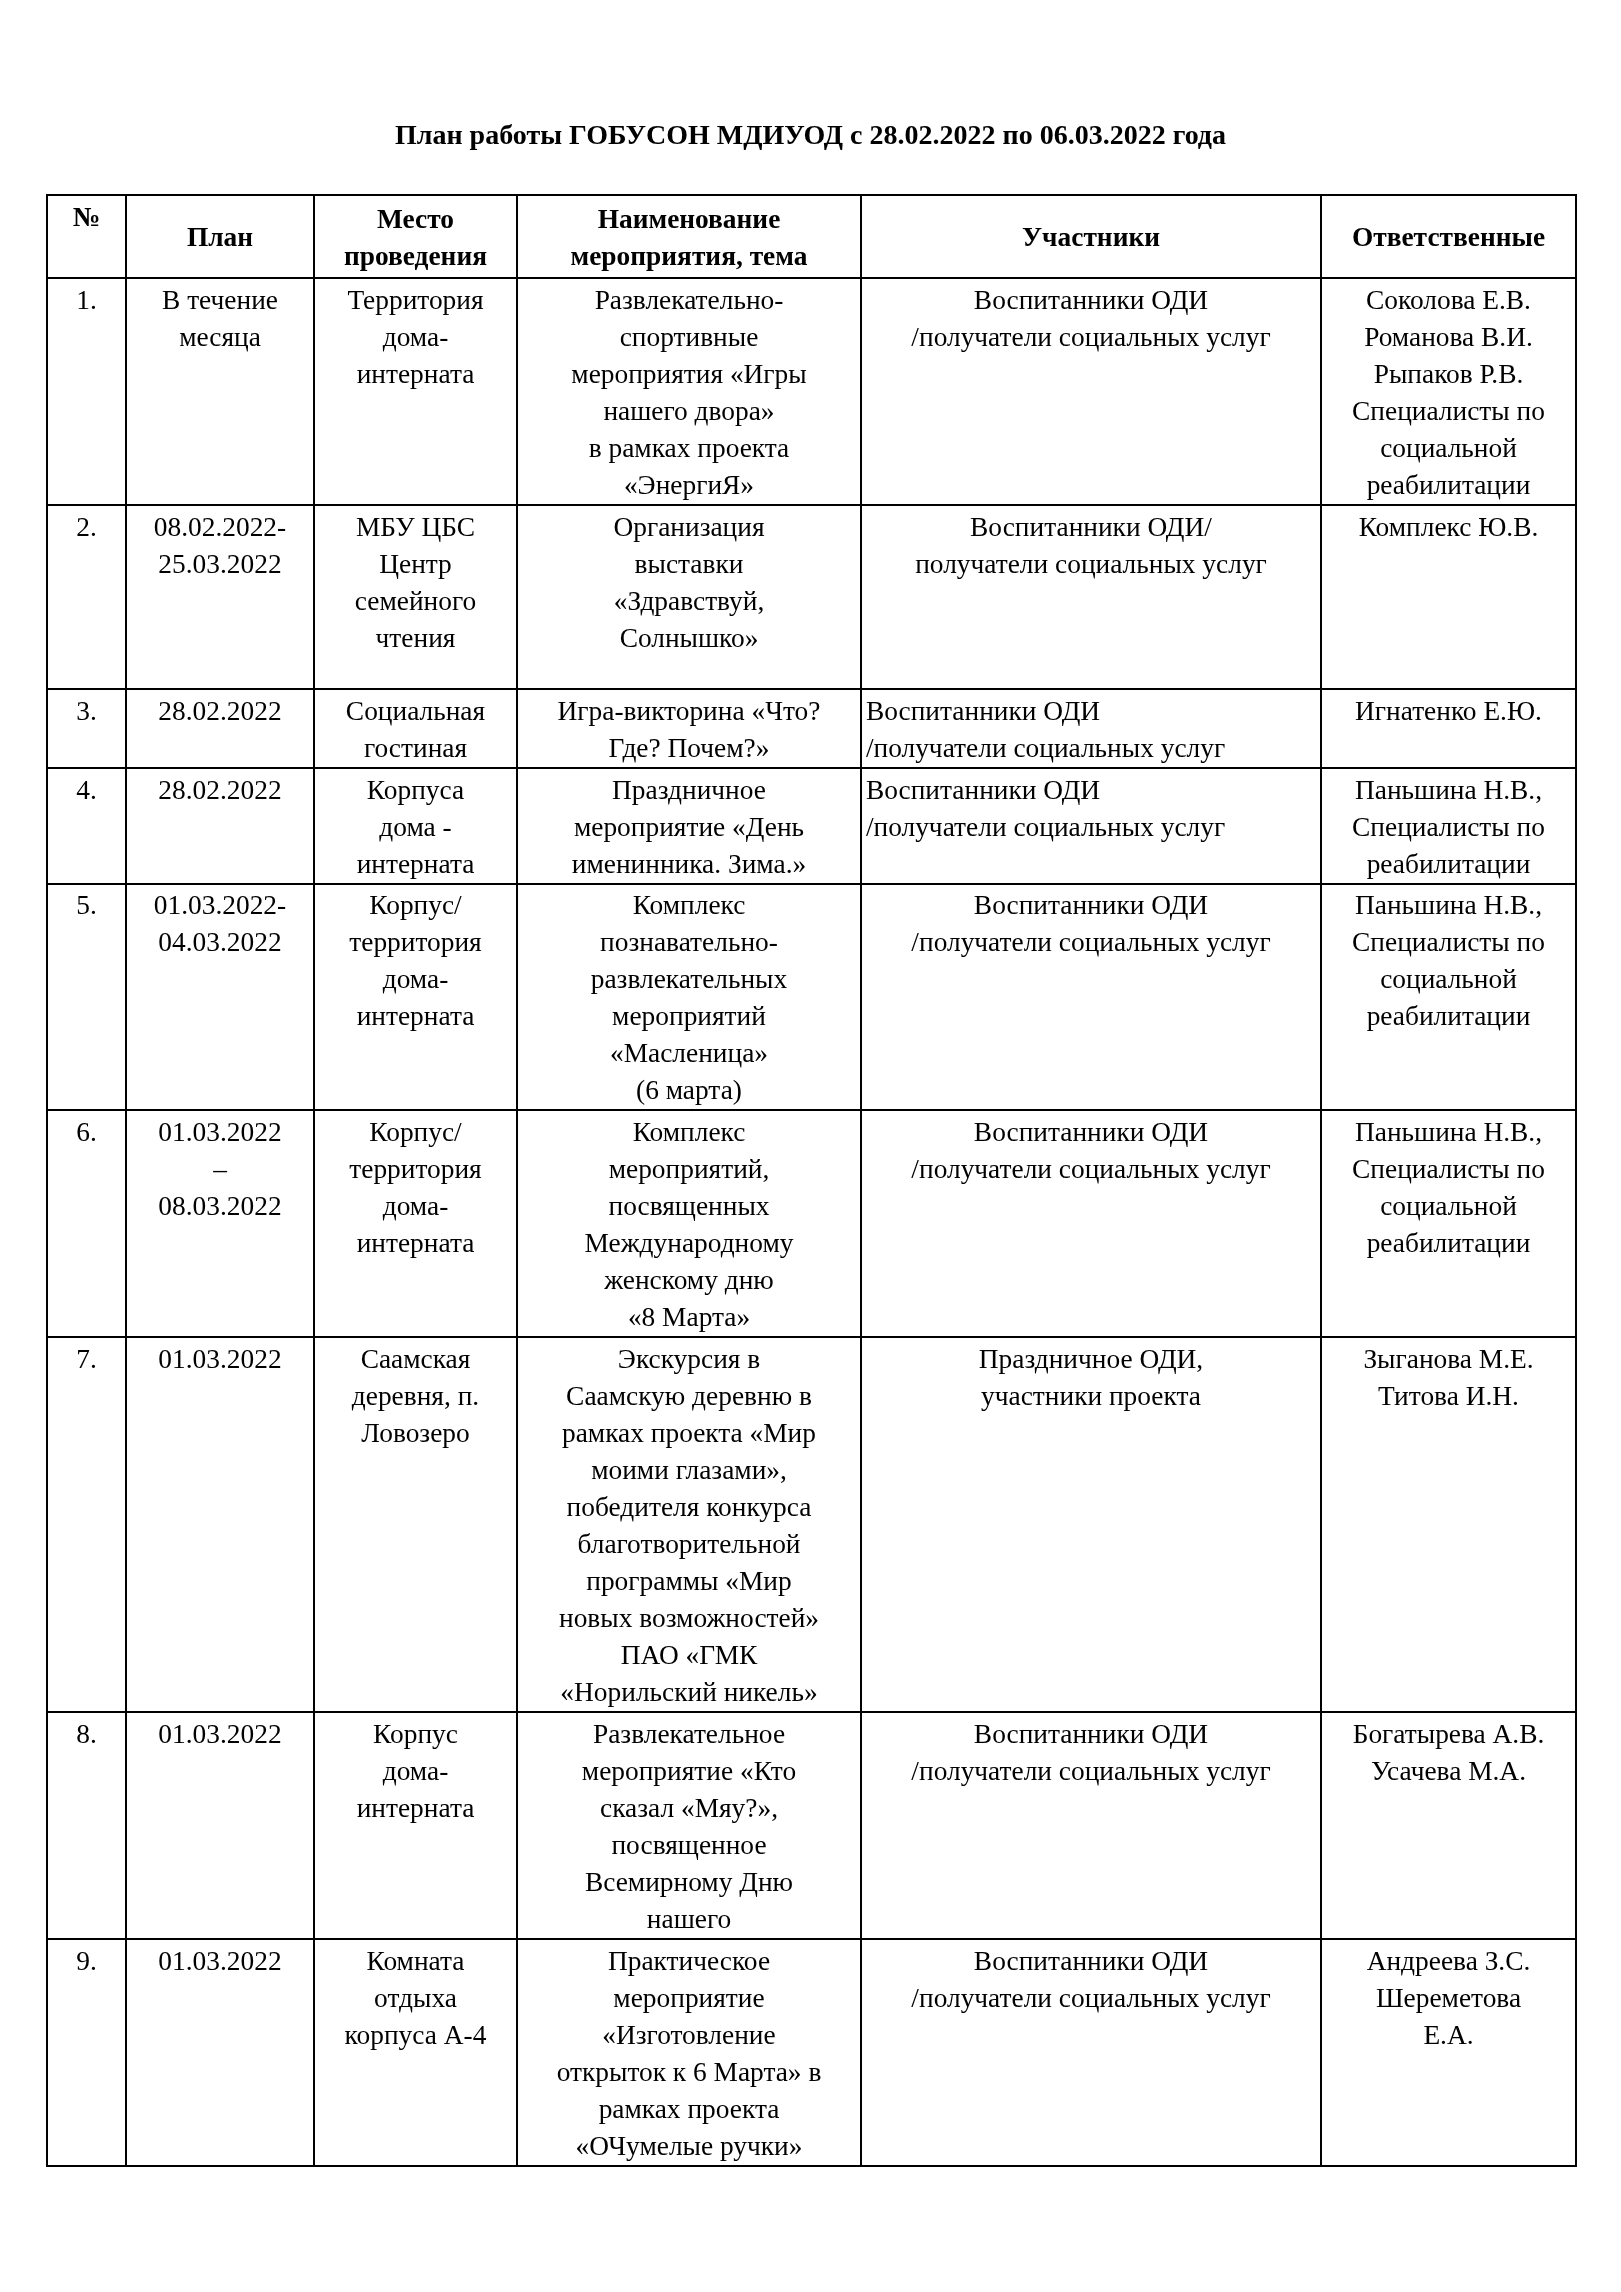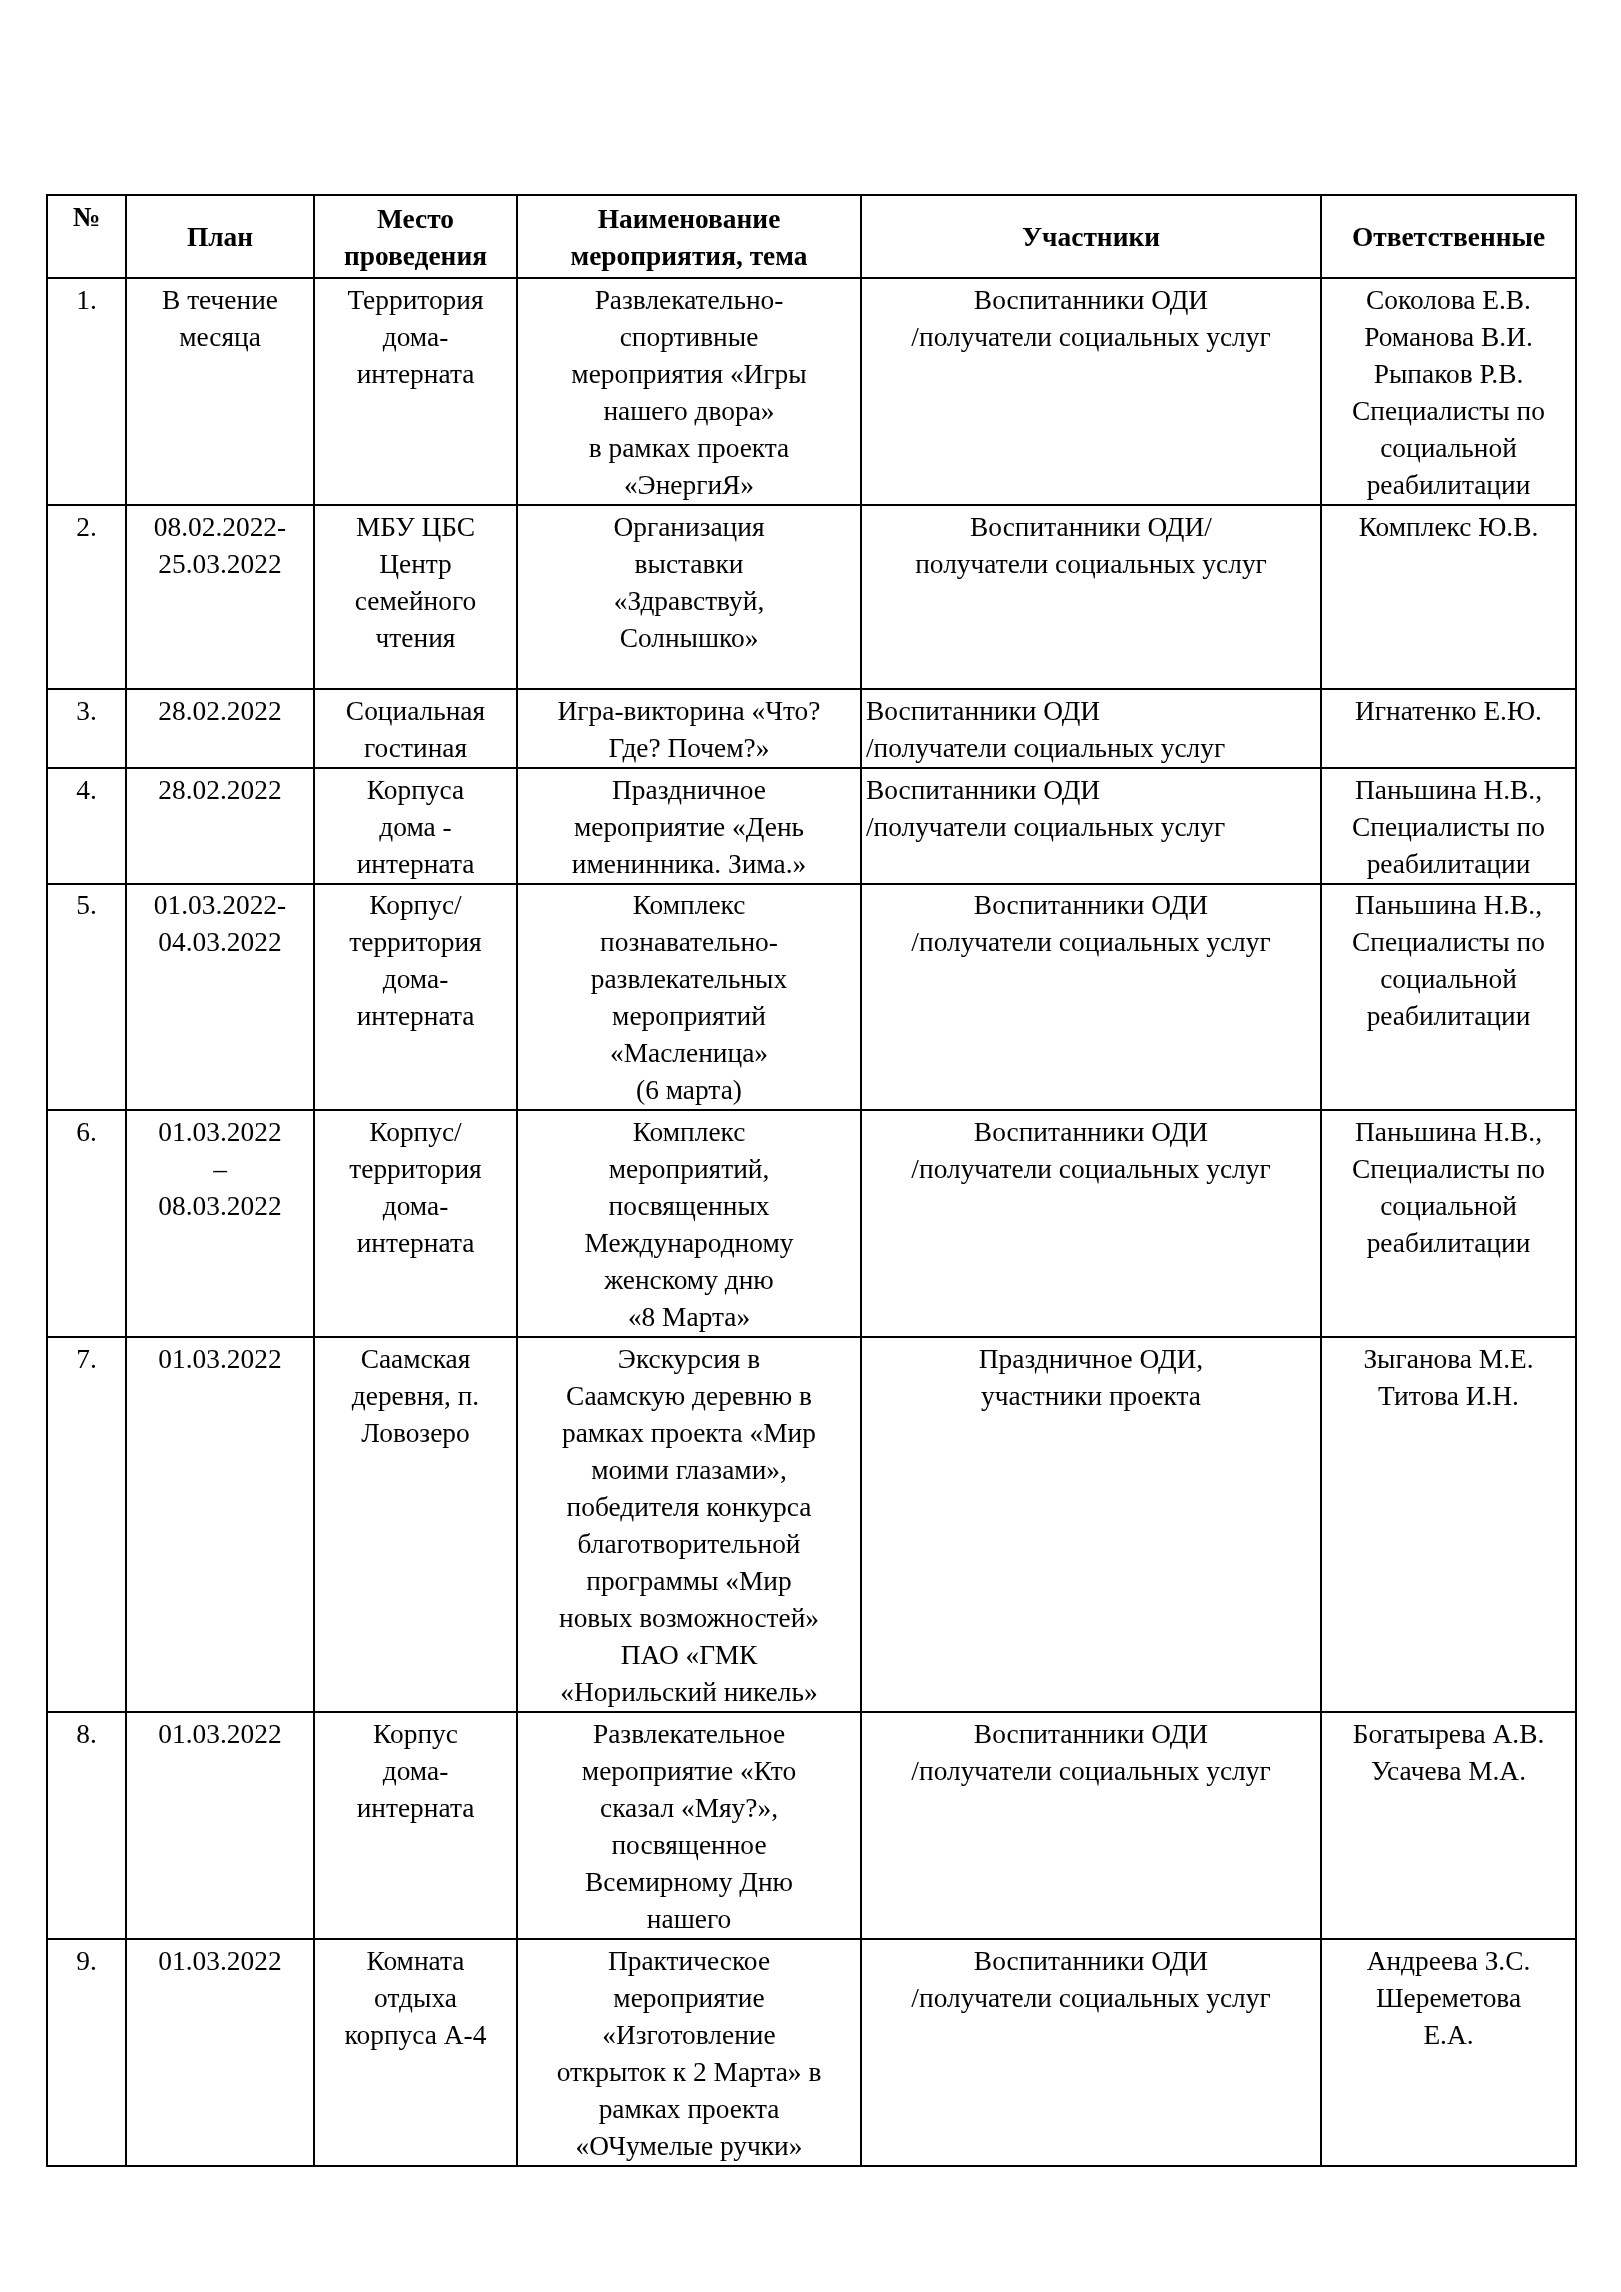--- a/index.html
+++ b/index.html
@@ -60,20 +60,21 @@
   }
   table.plan thead th.th-num { vertical-align: top; }
   table.plan td.left { text-align: left; }
   table.plan tr.r2 { height: 184px; }
 </style>
 </head>
 <body>
 
 <div class="page">
 
+  <div class="doc-title">План работы ГОБУСОН МДИУОД с 28.02.2022 по 06.03.2022 года</div>
 
   <table class="plan">
     <colgroup>
       <col class="c-num">
         <col class="c-date">
         <col class="c-place">
       <col class="c-event">
         <col class="c-part">
         <col class="c-resp">
     </colgroup>
@@ -237,21 +238,21 @@
       </tr>
       <tr>
         <td>9.</td>
         <td>01.03.2022</td>
         <td>Комната
 отдыха
 корпуса А-4</td>
         <td>Практическое
 мероприятие
 «Изготовление
-открыток к 2 Марта» в
+открыток к 6 Марта» в
 рамках проекта
 «ОЧумелые ручки»</td>
         <td>Воспитанники ОДИ
 /получатели социальных услуг</td>
         <td>Андреева З.С.
 Шереметова
 Е.А.</td>
       </tr>
     </tbody>
   </table>

